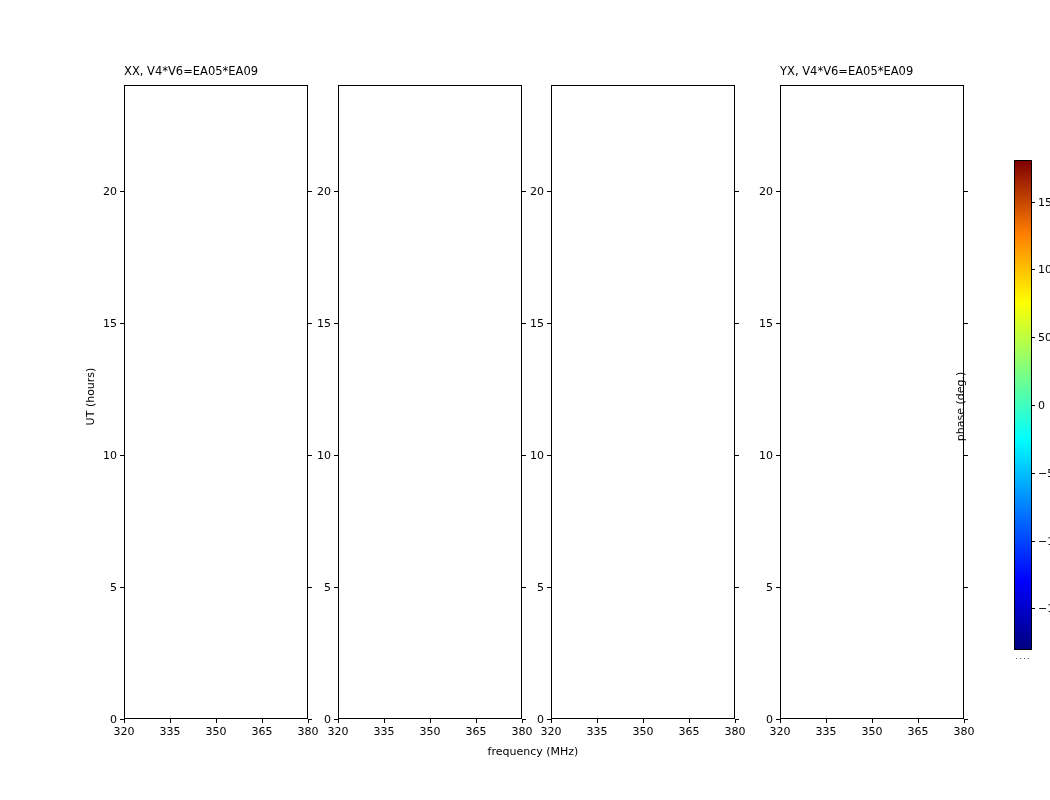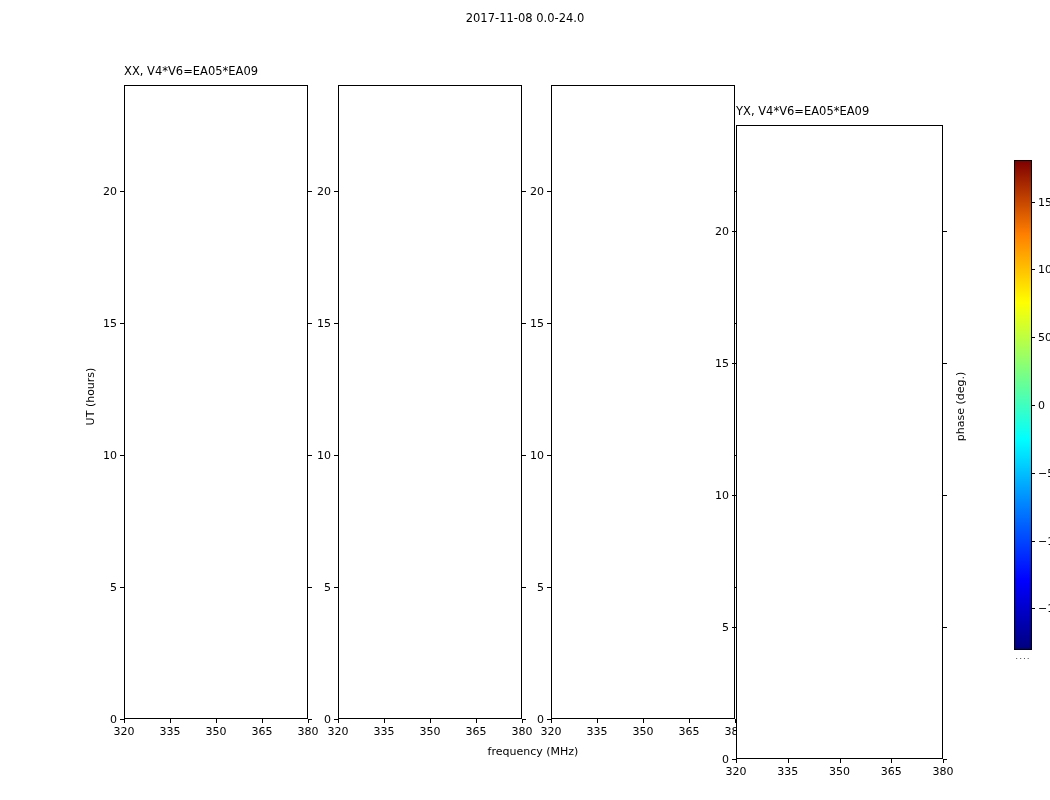--- a/index.html
+++ b/index.html
@@ -159,21 +159,20 @@
     font-size: 9px;
     color: #444;
     letter-spacing: 1px;
   }
 </style>
 </head>
 <body>
 
 <div id="figure">
 
-  <div class="suptitle">2017-11-08 0.0-24.0</div>
 
   <div class="panel" id="panel0" style="left:124px; width:184px;">
     <div class="panel-title">XX, V4*V6=EA05*EA09</div>
     <div class="axes-frame"></div>
   <div class="ytick" style="top: 100%;"></div>
       <div class="ytick-in" style="top: 100%;"></div>
       <div class="ytick-label" style="top: 100%;">0</div>
       <div class="ytick" style="top: 79.1667%;"></div>
       <div class="ytick-in" style="top: 79.1667%;"></div>
       <div class="ytick-label" style="top: 79.1667%;">5</div>
@@ -249,21 +248,21 @@
       <div class="xtick" style="left: 25%;"></div>
       <div class="xtick-label" style="left: 25%;">335</div>
       <div class="xtick" style="left: 50%;"></div>
       <div class="xtick-label" style="left: 50%;">350</div>
       <div class="xtick" style="left: 75%;"></div>
       <div class="xtick-label" style="left: 75%;">365</div>
       <div class="xtick" style="left: 100%;"></div>
       <div class="xtick-label" style="left: 100%;">380</div>
     </div>
 
-  <div class="panel" id="panel3" style="left:736px; width:207px;margin-top:40px;">
+  <div class="panel" id="panel3" style="left:780px; width:184px;">
     <div class="panel-title">YX, V4*V6=EA05*EA09</div>
     <div class="axes-frame"></div>
   <div class="ytick" style="top: 100%;"></div>
       <div class="ytick-in" style="top: 100%;"></div>
       <div class="ytick-label" style="top: 100%;">0</div>
       <div class="ytick" style="top: 79.1667%;"></div>
       <div class="ytick-in" style="top: 79.1667%;"></div>
       <div class="ytick-label" style="top: 79.1667%;">5</div>
       <div class="ytick" style="top: 58.3333%;"></div>
       <div class="ytick-in" style="top: 58.3333%;"></div>

